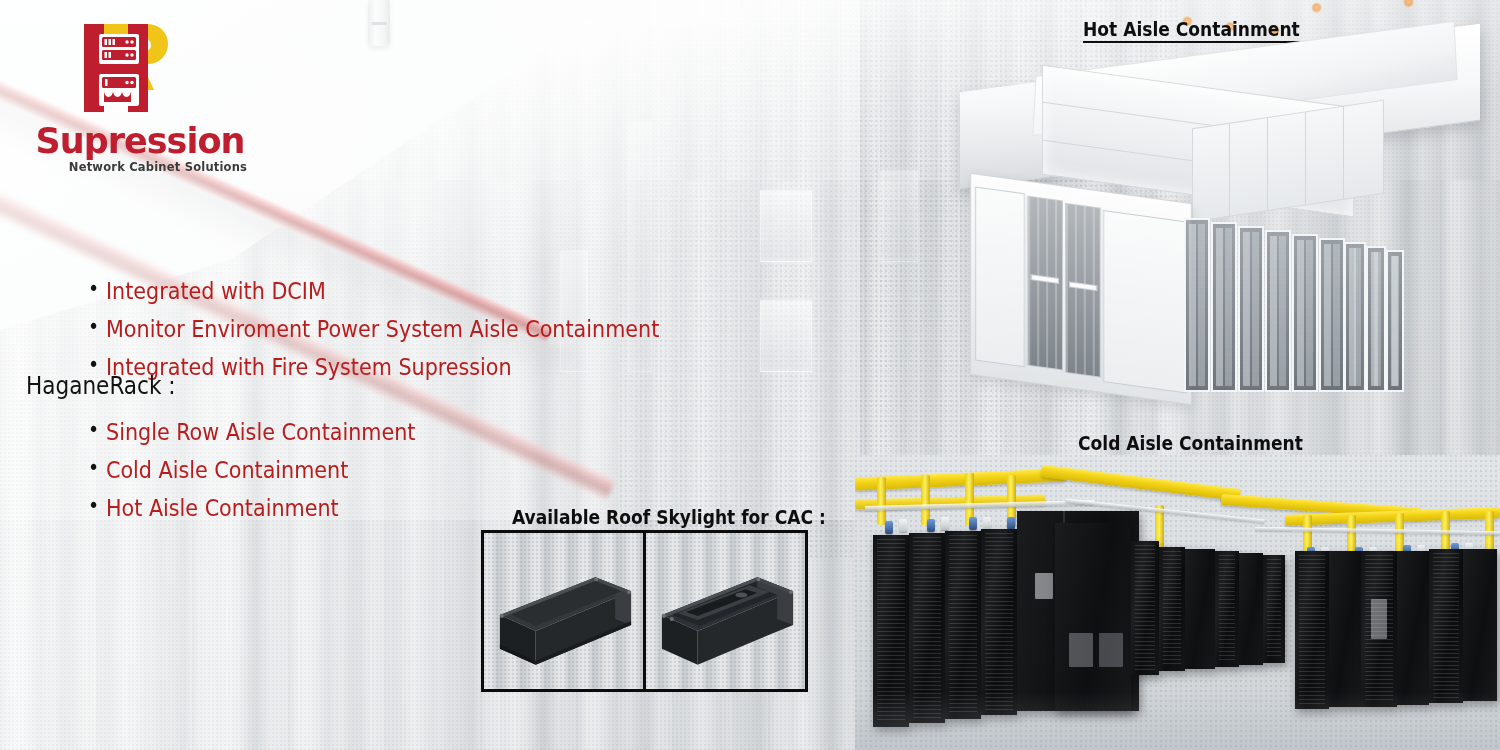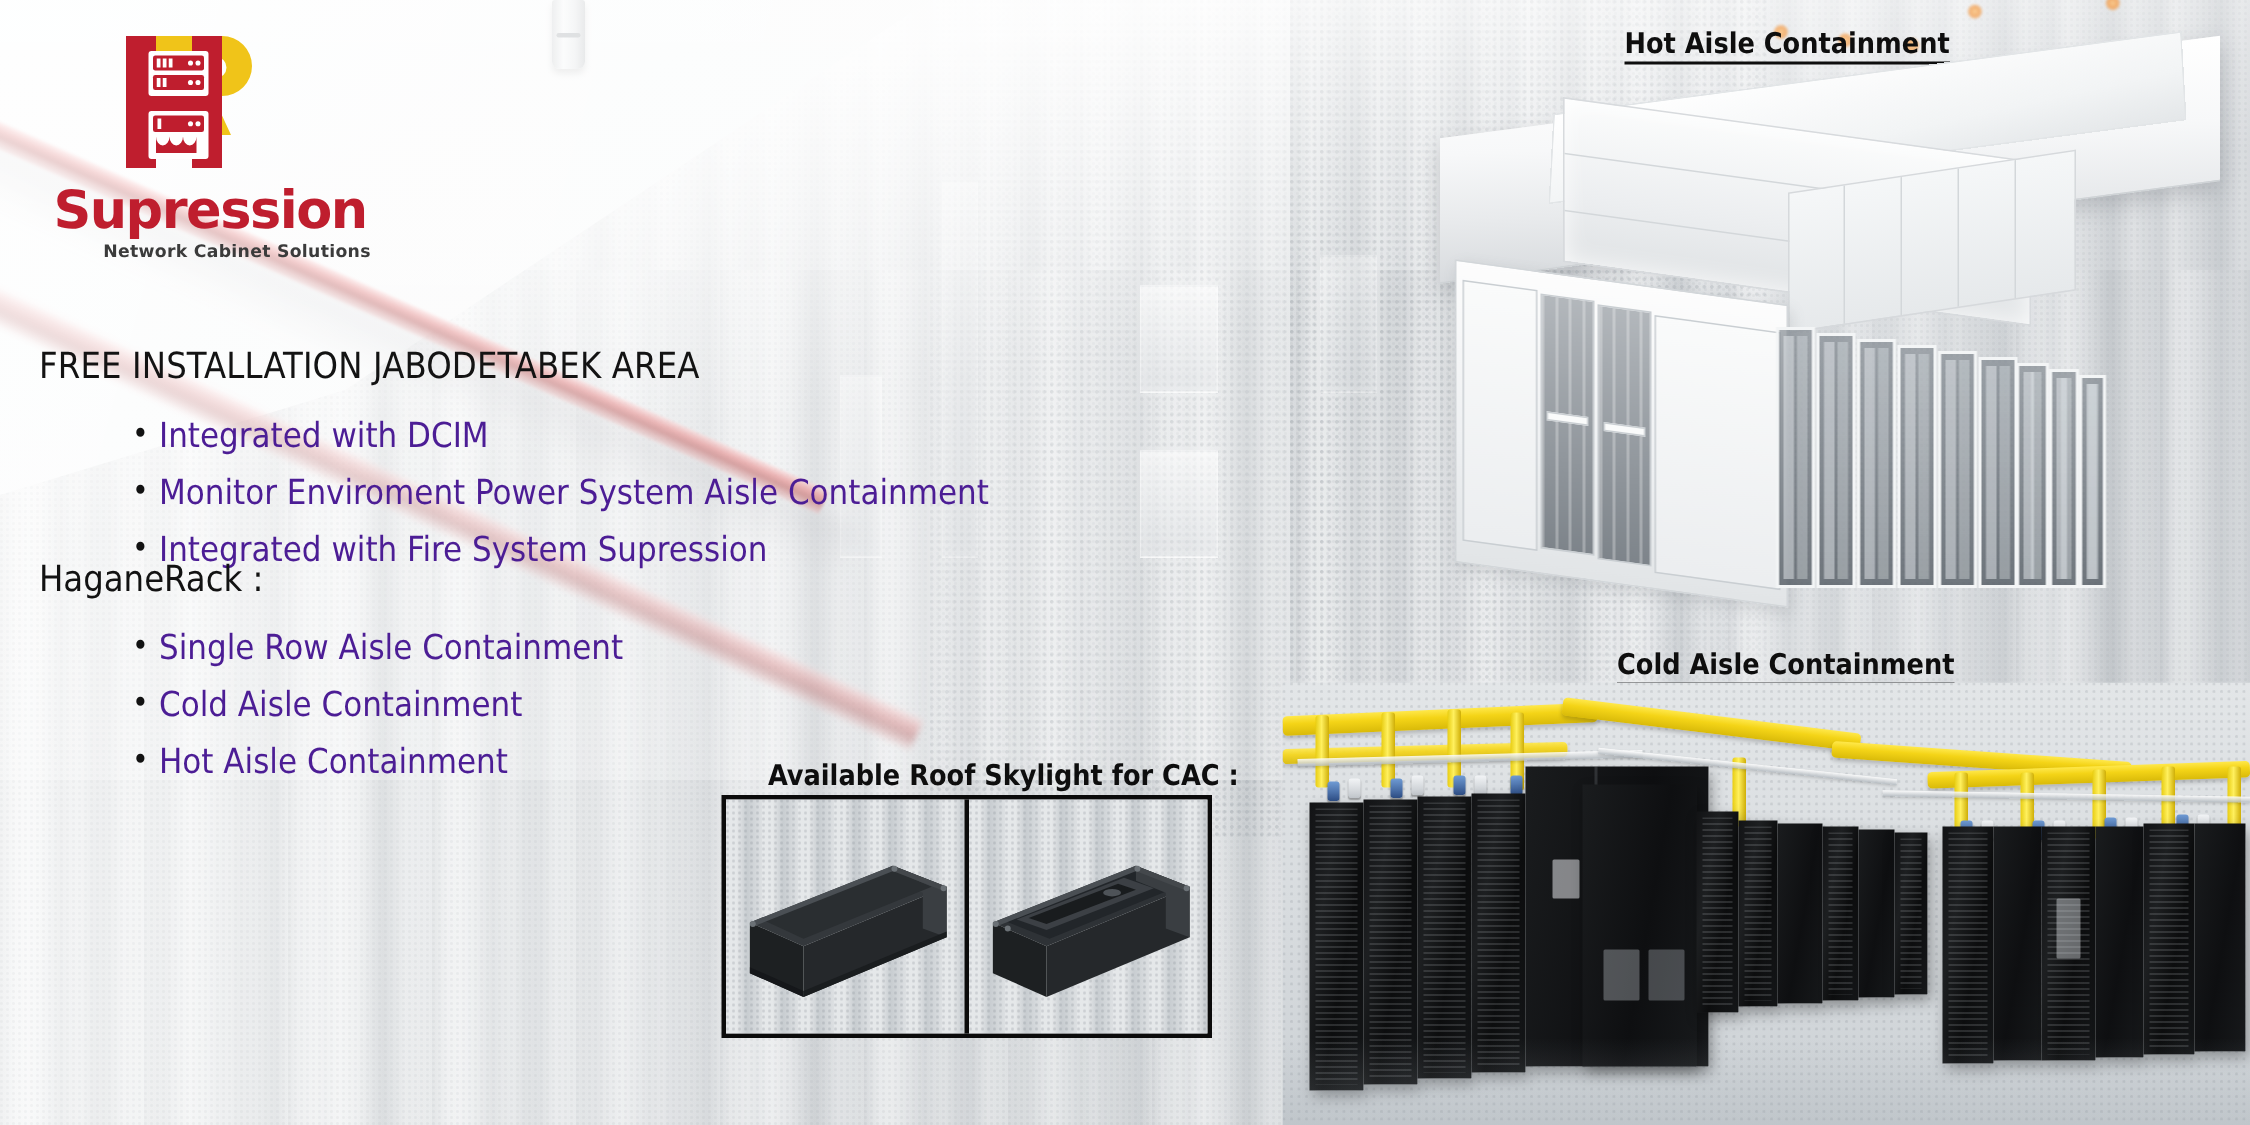--- a/index.html
+++ b/index.html
@@ -191,21 +191,21 @@
     color:#131313;
     letter-spacing:.1px;
     white-space:nowrap;
   }
   .feature-list { position:absolute; left:46px; top:262px; }
   .feature-list li, .avail-list li {
     list-style:none;
     position:relative;
     font-family:"DejaVu Sans Condensed","Liberation Sans Narrow","Liberation Sans", sans-serif;
     font-size:23px;
-    color:#4c1d95;
+    color:#b91c1c;
     padding-left:20px;
     margin-bottom:12px;
     white-space:nowrap;
   }
   .feature-list li:before, .avail-list li:before {
     content:"•";
     position:absolute; left:2px; top:-1px;
     font-size:21px; color:#121212;
   }
   .avail-label {
@@ -470,21 +470,20 @@
         <rect x="37" y="61" width="2.5" height="7" fill="#ffffff"></rect>
         <circle cx="59" cy="64.5" r="1.7" fill="#ffffff"></circle>
         <circle cx="64" cy="64.5" r="1.7" fill="#ffffff"></circle>
         <path d="M36 73 a4.5 6 0 0 0 9 0 a4.5 6 0 0 0 9 0 a4.5 6 0 0 0 9 0 l0 11 h-27 z" fill="#bf1e2e"></path>
       </svg>
     </div>
     <div class="logo-word">Supression</div>
     <div class="logo-tag">Network Cabinet Solutions</div>
   </div>
 
-  <div class="subhead">FREE INSTALLATION JABODETABEK AREA</div>
 
   <ul class="feature-list">
     <li>Integrated with DCIM</li>
     <li>Monitor Enviroment Power System Aisle Containment</li>
     <li>Integrated with Fire System Supression</li>
   </ul>
 
   <div class="avail-label">HaganeRack :</div>
   <ul class="avail-list">
     <li>Single Row Aisle Containment</li>

